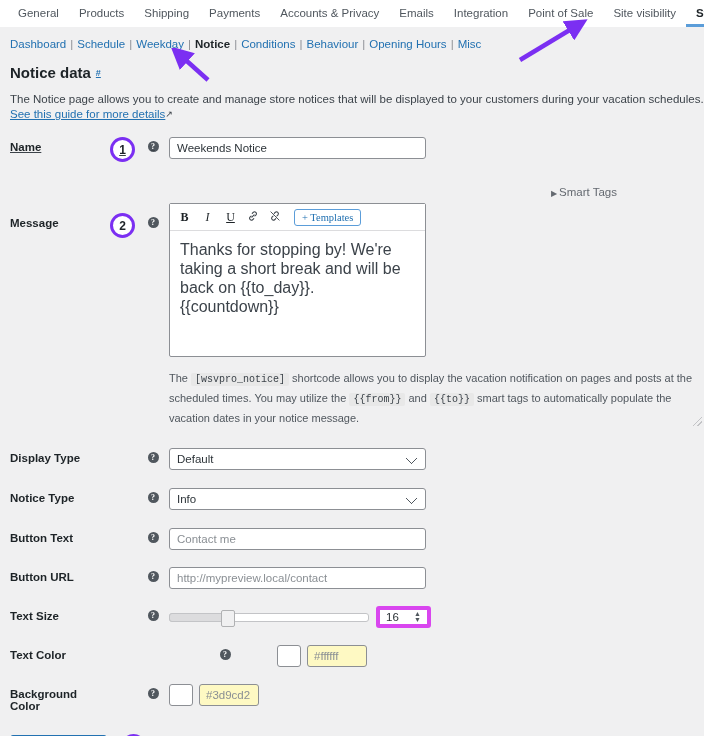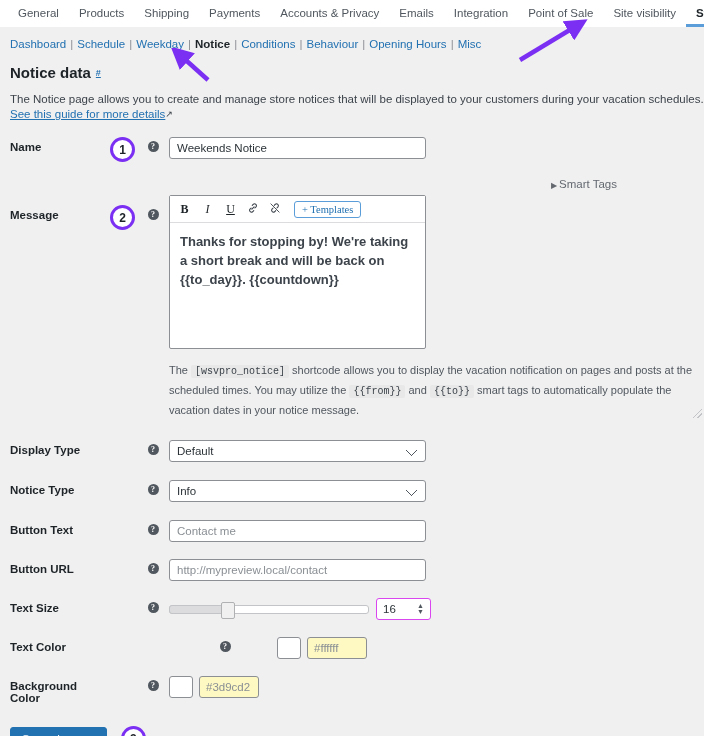--- a/index.html
+++ b/index.html
@@ -223,27 +223,26 @@
     background: #fff;
     font-size: 10.5px;
     padding: 2px 7px;
     cursor: pointer;
     font-family: Liberation Serif, serif;
     white-space: nowrap;
   }
   .editor-body {
     height: 125px;
     padding: 9px 10px;
-    font-size: 13px;
+    font-size: 16px;
     line-height: 19px;
     color: #3c434a;
     position: relative;
     box-sizing: border-box;
     cursor: text;
-    font-weight: bold;
   }
   .resize-grip {
     position: absolute;
     right: 2px;
     bottom: 2px;
     width: 9px;
     height: 9px;
     background:
       linear-gradient(135deg, transparent 46%, #c3c4c7 46%, #c3c4c7 54%, transparent 54%),
       linear-gradient(135deg, transparent 71%, #c3c4c7 71%, #c3c4c7 79%, transparent 79%);
@@ -304,21 +303,21 @@
     width: 12px;
     height: 15px;
     background: #f0f0f1;
     border: 1px solid #b0b1b3;
     border-radius: 2px;
     cursor: grab;
   }
   .spinner {
     width: 55px;
     height: 22px;
-    border: 1px solid #d946ef;
+    border: 4px solid #d946ef;
     border-radius: 3px;
     background: #fff;
     display: flex;
     align-items: center;
     box-sizing: border-box;
     padding: 0 6px;
     justify-content: space-between;
   }
   .spinner-val { font-size: 11.5px; color: #2c3338; }
   .spinner-arrows {
@@ -416,21 +415,21 @@
   <span>Notice data</span>
   <span class="anchor-icon">#</span>
 </div>
 
 <div class="page-desc">
   <span>The Notice page allows you to create and manage store notices that will be displayed to your customers during your vacation schedules. </span><a>See this guide for more details</a><span class="ext-icon">↗</span>
 </div>
 
 <div class="form">
 
-  <div class="row" style="margin-bottom:16px;">
+  <div class="row" style="margin-bottom:24px;text-decoration:underline;">
     <div class="row-label">Name</div>
     <div class="annot-slot">
       <div class="annot-num">1</div>
     </div>
     <div class="help-col">
       <div class="help-icon">?</div>
     </div>
     <div class="field-col">
       <input class="txt" type="text" value="Weekends Notice" style="">
     </div>

